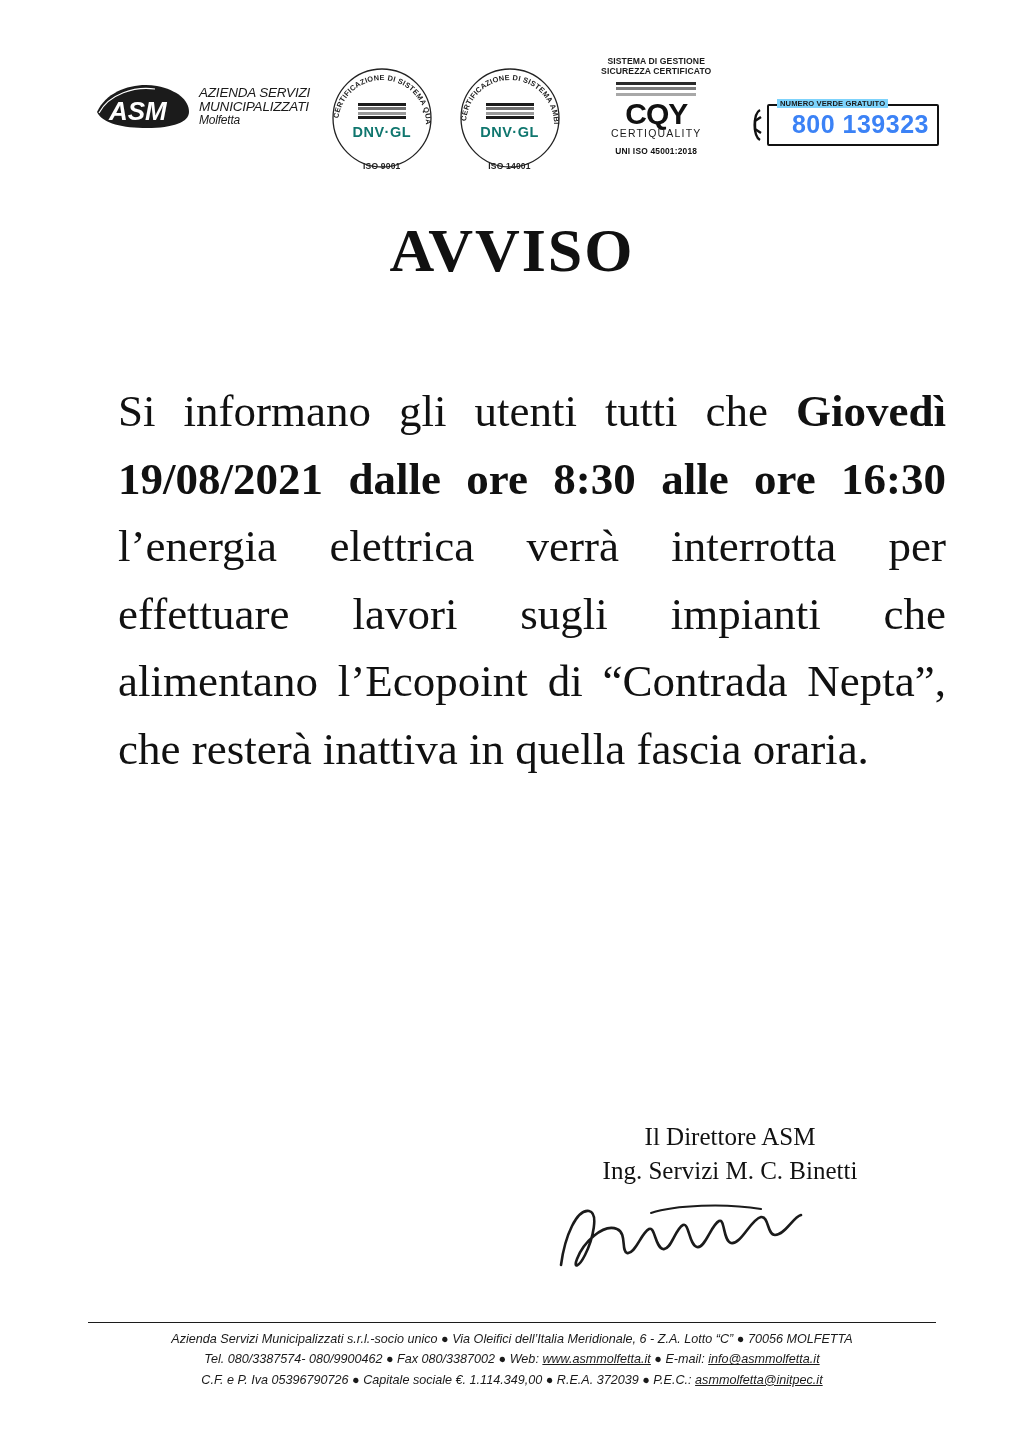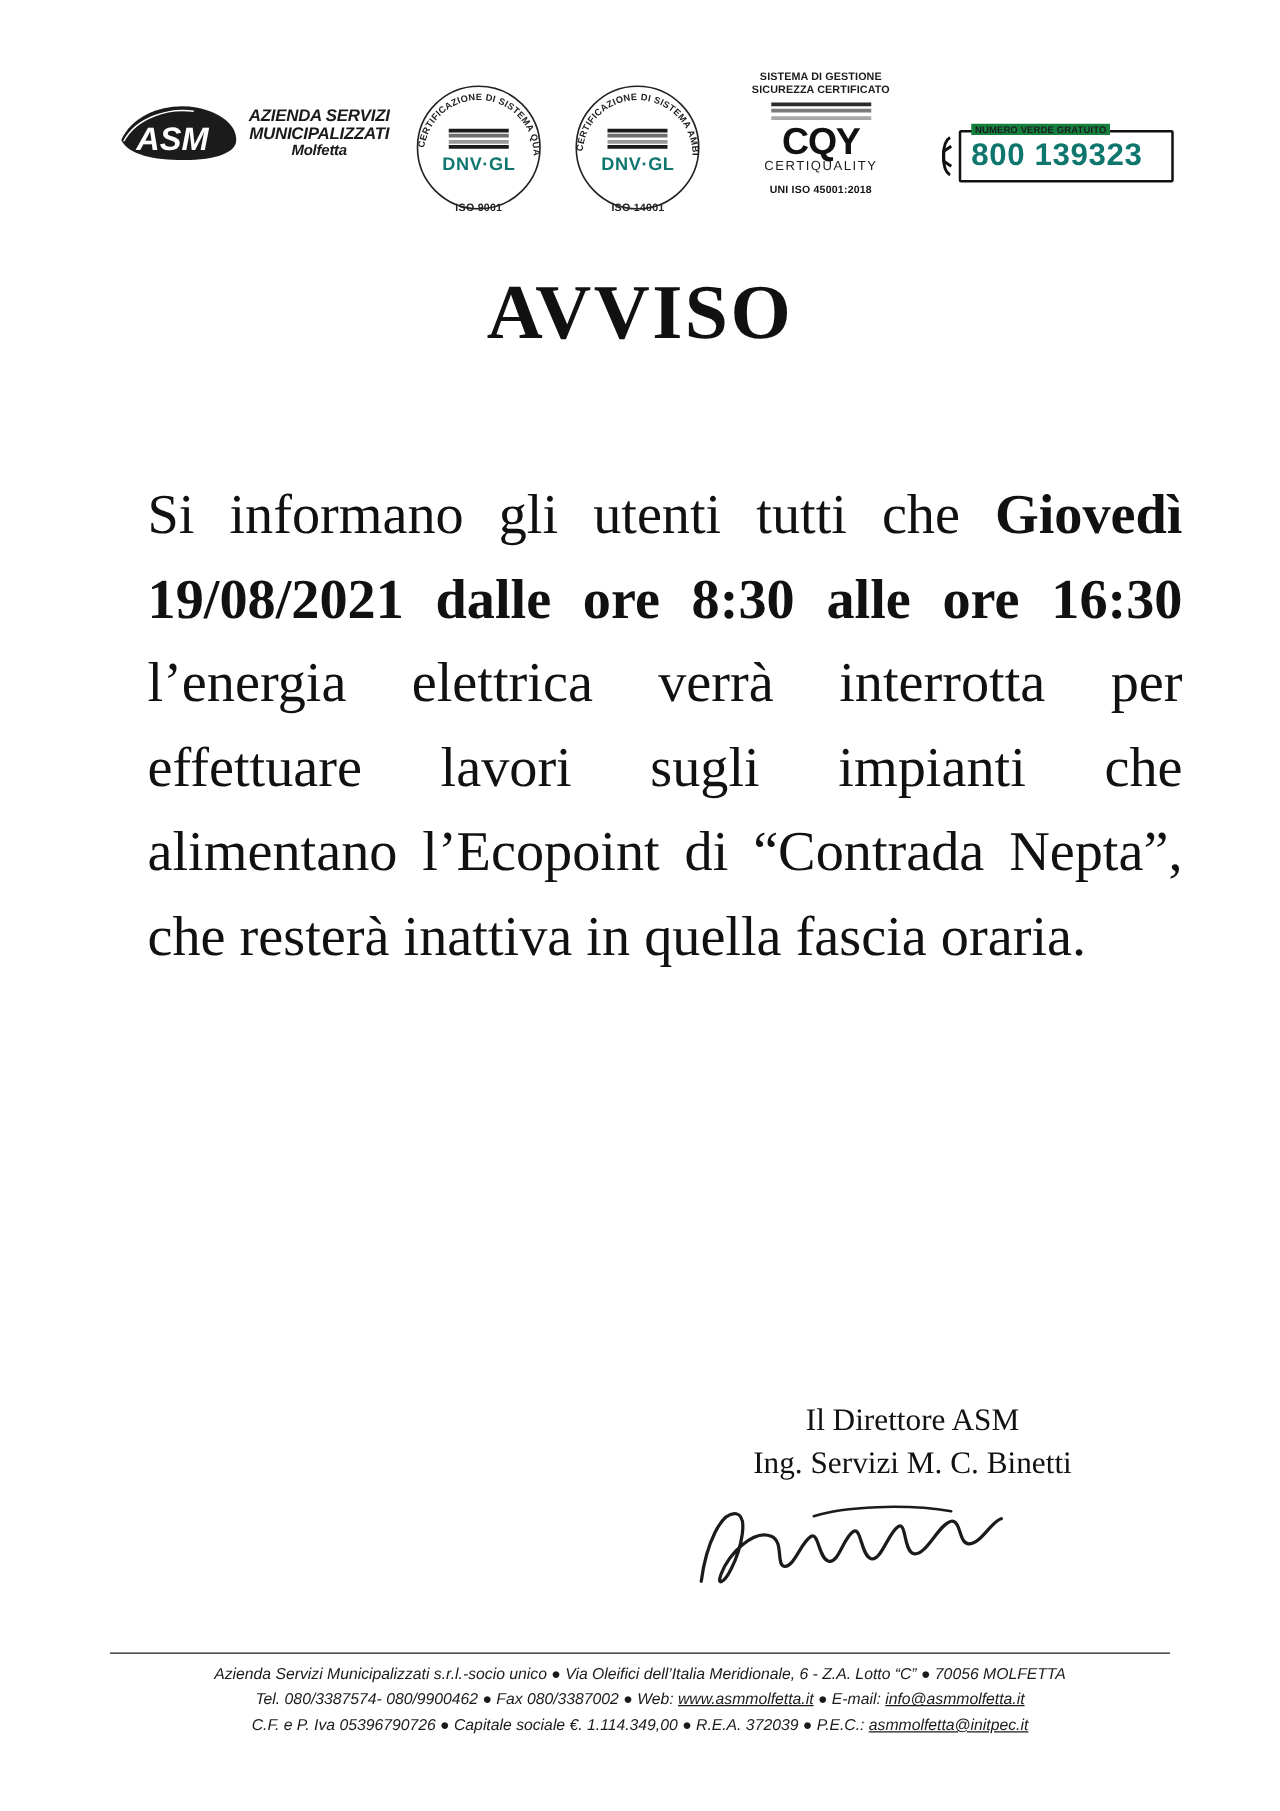--- a/index.html
+++ b/index.html
@@ -43,26 +43,25 @@
   }
   .asm-mark {
     position: relative;
     width: 96px;
     height: 48px;
   }
   .asm-mark svg { display: block; }
   .asm-words {
     line-height: 1.02;
     font-family: "Liberation Sans", sans-serif;
-    font-weight: bold;
+    font-weight: normal;
     font-style: italic;
     font-size: 13.5px;
     letter-spacing: -0.2px;
     color: #1a1a1a;
-    text-align: center;
   }
   .asm-words .w3 { font-size: 12px; }
 
   
   .cert {
     position: relative;
     width: 112px;
     height: 112px;
     margin-top: 10px;
   }
@@ -187,37 +186,37 @@
     border: 2px solid #111;
     border-radius: 2px;
     padding: 2px 8px 4px 8px;
     position: relative;
     min-width: 152px;
   }
   .gn-label {
     position: absolute;
     top: -7px;
     left: 8px;
-    background: #15803d;
+    background: #7dd3fc;
     padding: 0 3px;
     font-family: "Liberation Sans", sans-serif;
     font-size: 7.6px;
     font-weight: bold;
     letter-spacing: 0.1px;
     color: #1b1b1b;
     white-space: nowrap;
   }
   .gn-digits {
     font-family: "Liberation Sans", sans-serif;
     font-weight: bold;
     font-size: 25px;
     letter-spacing: 0.5px;
     line-height: 1.28;
-    color: #0f766e;
-    text-align: left;
+    color: #3b82f6;
+    text-align: right;
   }
 
   
   .title {
     position: absolute;
     top: 215px;
     left: 0;
     right: 0;
     text-align: center;
     font-family: "Liberation Serif", serif;

